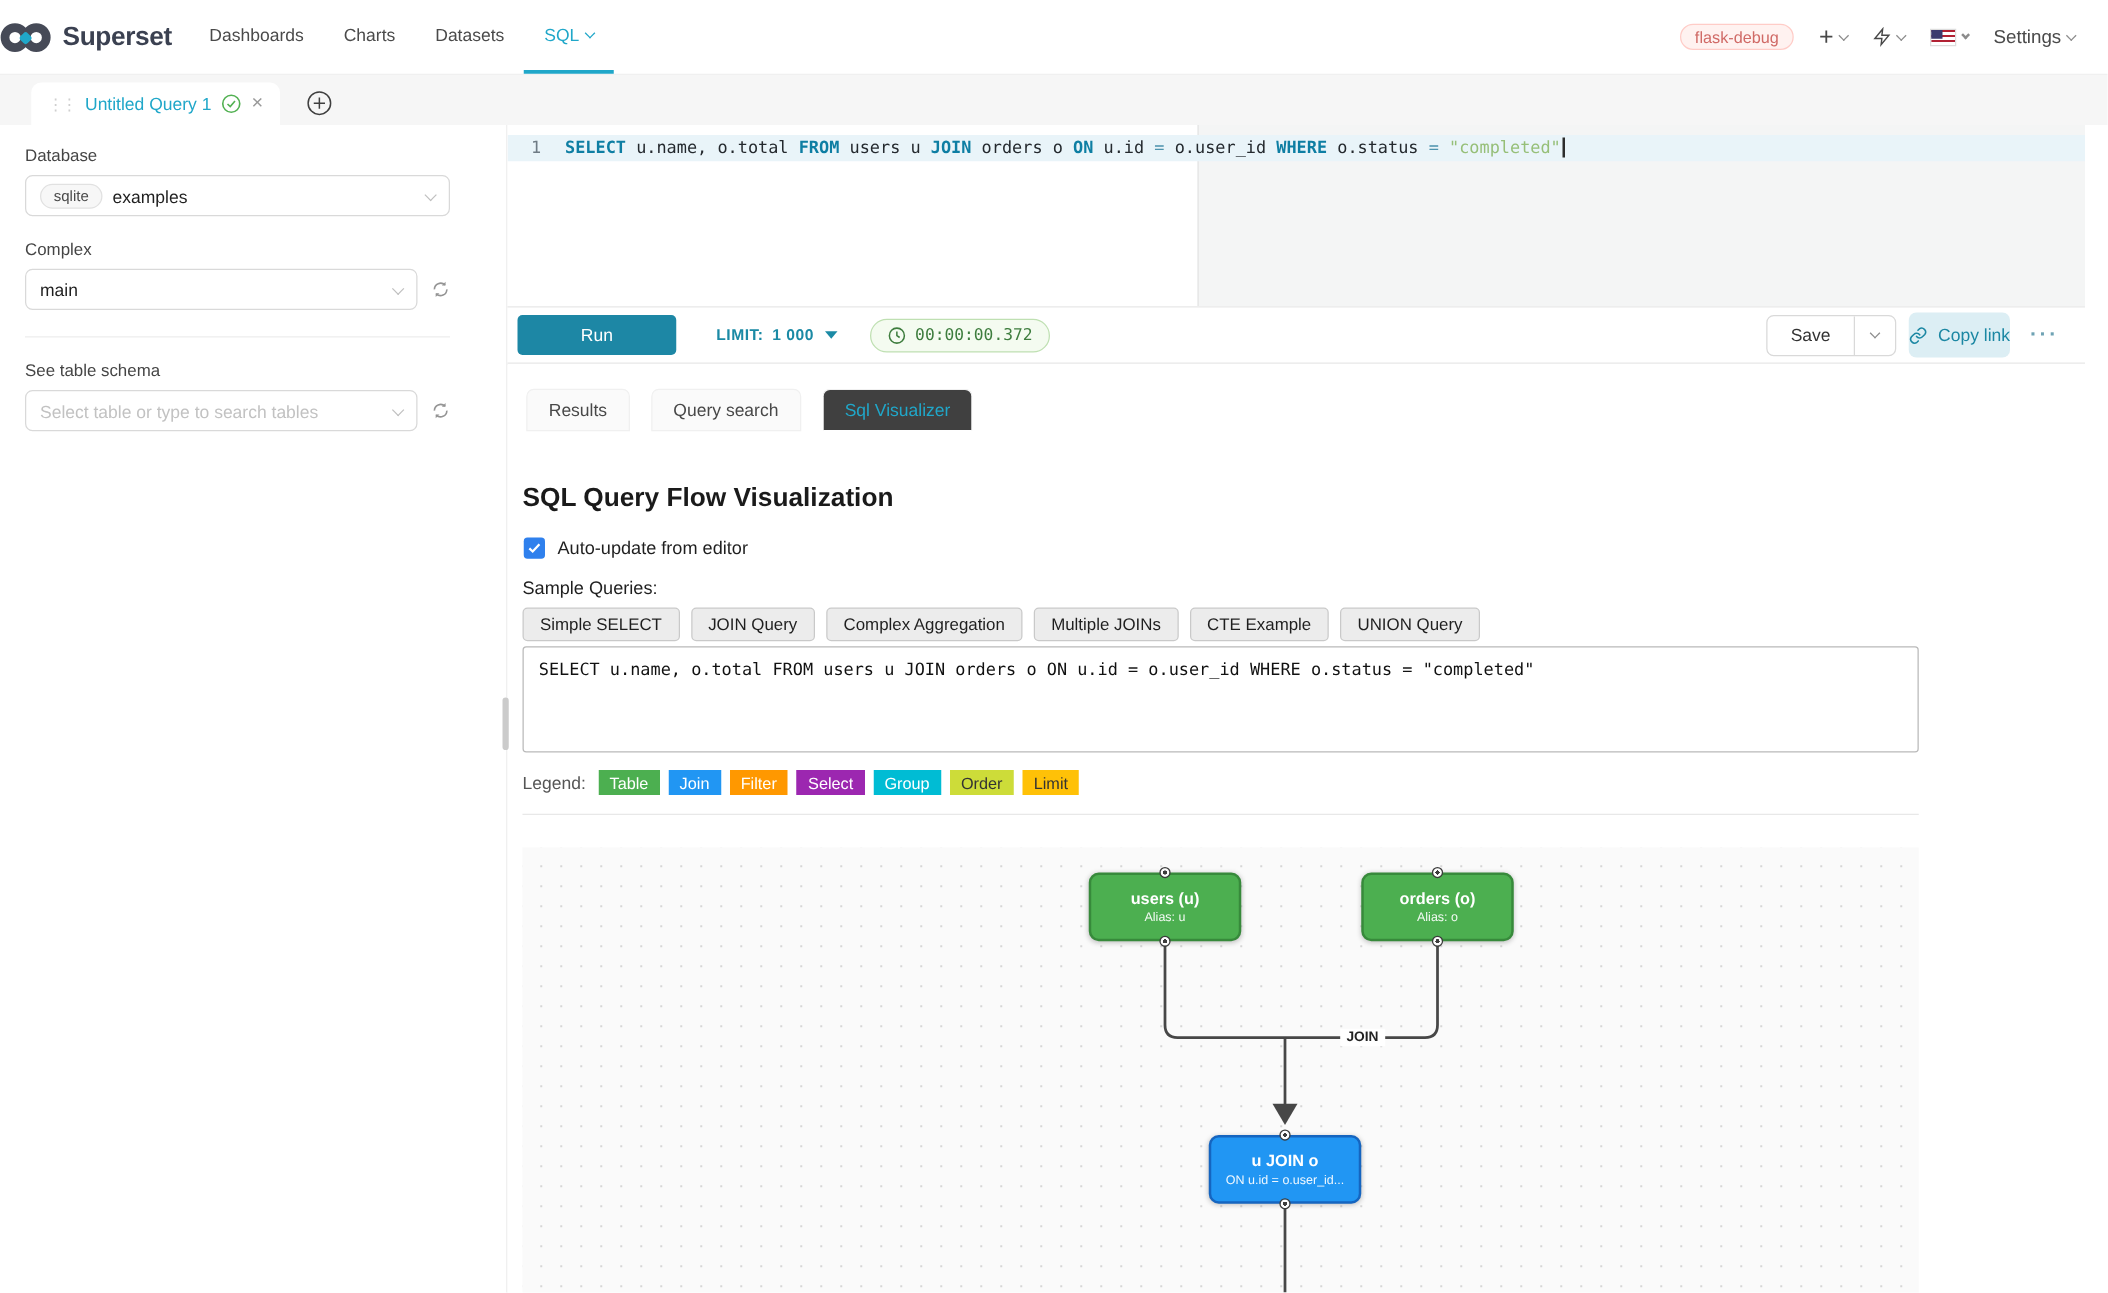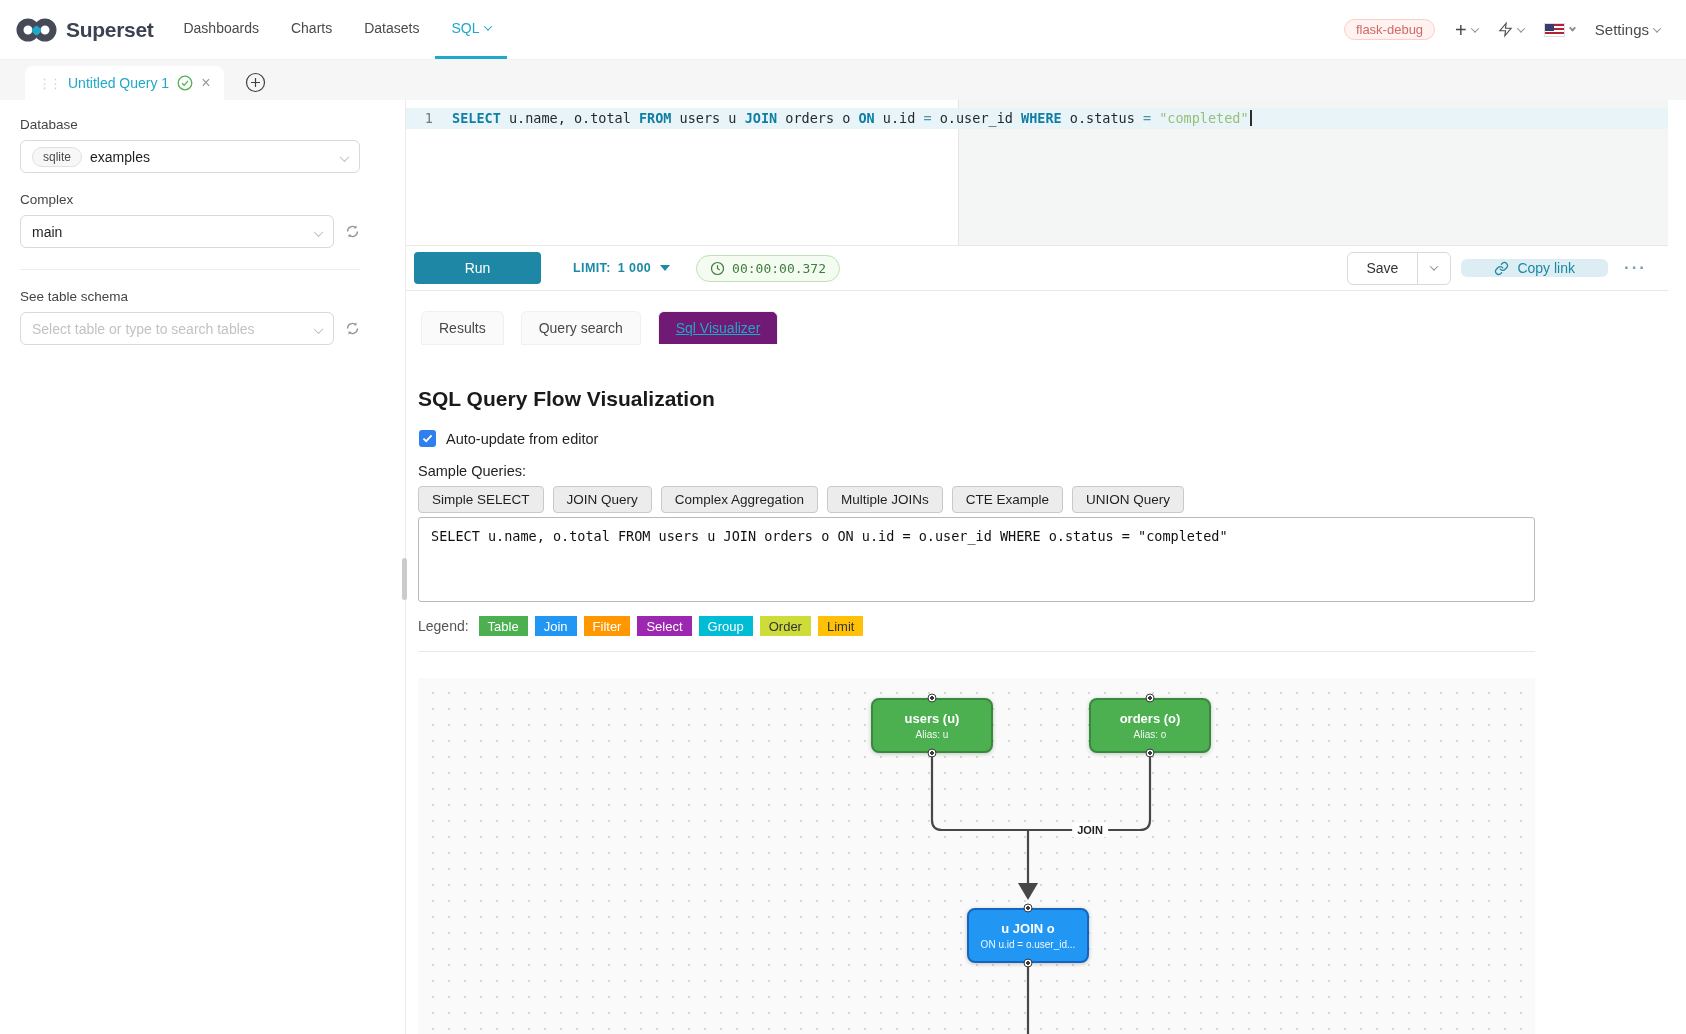--- a/index.html
+++ b/index.html
@@ -2,21 +2,21 @@
 <html><head>
 <meta charset="utf-8">
 <style>
   * { margin:0; padding:0; box-sizing:border-box; }
   html,body { width:1686px; height:1034px; overflow:hidden; background:#fff;
               font-family:"Liberation Sans", sans-serif; color:#333; }
 
   
   .navbar { position:absolute; top:0; left:0; right:0; height:60px; background:#fff;
             display:flex; align-items:stretch; border-bottom:1px solid #f0f0f0; z-index:20; }
-  .brand { display:flex; align-items:center; gap:9px; padding-left:16px; }
+  .brand { display:flex; align-items:center; gap:9px; }
   .brand-name { font-size:21px; font-weight:bold; color:#3b4151; letter-spacing:-0.3px; }
   .nav-items { display:flex; align-items:stretch; margin-left:14px; }
   .nav-item { display:flex; align-items:center; gap:6px; padding:0 16px; font-size:14px;
               color:#4a4a4a; cursor:pointer; border-bottom:3px solid transparent; }
   .nav-item.active { color:#20a7c9; border-bottom-color:#20a7c9; }
   .nav-right { margin-left:auto; display:flex; align-items:center; gap:20px; padding-right:26px; }
   .env-badge { border:1px solid #ffccc7; background:#fff2f0; color:#d06a66; font-size:13px;
                padding:2px 11px; border-radius:12px; }
   .icon-group { display:flex; align-items:center; gap:5px; color:#484848; cursor:pointer; }
   .plus-glyph { font-size:20px; line-height:1; color:#484848; }
@@ -90,32 +90,32 @@
   .timer-pill { margin-left:26px; height:27px; display:flex; align-items:center; gap:7px;
                 border:1px solid #bfe0b2; background:#f4fbf0; color:#3e7d3e; border-radius:14px;
                 padding:0 13px; font-family:"DejaVu Sans Mono", monospace; font-size:13px; }
   .toolbar-right { margin-left:auto; display:flex; align-items:center; gap:10px; }
   .save-split { display:flex; align-items:stretch; border:1px solid #d9d9d9; border-radius:6px;
                 overflow:hidden; background:#fff; height:33px; }
   .save-main { padding:0 19px; display:flex; align-items:center; font-size:14px; color:#333;
                cursor:pointer; }
   .save-caret { width:33px; display:flex; align-items:center; justify-content:center;
                 border-left:1px solid #d9d9d9; color:#8c8c8c; cursor:pointer; }
-  .copylink-btn { height:18px; display:flex; align-items:center; gap:8px; background:#dceef4;
-                  color:#1b87a3; border:none; border-radius:6px; padding:0 33px; font-size:14px;
+  .copylink-btn { height:36px; display:flex; align-items:center; gap:8px; background:#dceef4;
+                  color:#1b87a3; border:none; border-radius:6px; padding:0 0; font-size:14px;
                   font-family:inherit; cursor:pointer; }
   .more-dots { color:#6fa3b4; font-size:17px; font-weight:bold; letter-spacing:2px; cursor:pointer;
                padding:0 6px; }
 
   
   .south { position:absolute; top:292px; left:406px; width:1262px; bottom:0; background:#fff; }
   .result-tabs { display:flex; gap:17px; margin:19px 0 0 15px; }
   .result-tab { padding:8px 17px; font-size:14px; border-radius:6px 6px 0 0; cursor:pointer;
                 background:#fafafa; border:1px solid #f0f0f0; color:#484848; }
-  .result-tab.active { background:#701a75; color:#20a7c9; border-bottom-color:#fff;text-decoration:underline; }
+  .result-tab.active { background:#404040; color:#20a7c9; border-bottom-color:#fff; }
 
   
   .viz-title { position:absolute; left:418px; top:387px; font-size:21px; font-weight:bold; color:#1a1a1a; }
   .auto-row { position:absolute; left:419px; top:430px; display:flex; align-items:center; gap:10px; }
   .checkbox { width:17px; height:17px; background:#2f80ed; border-radius:3px; display:flex;
               align-items:center; justify-content:center; cursor:pointer; }
   .auto-label { font-size:14.5px; color:#1f1f1f; }
   .sample-label { position:absolute; left:418px; top:463px; font-size:14.5px; color:#1f1f1f; }
   .sample-row { position:absolute; left:418px; top:486px; display:flex; gap:9px; }
   .sample-btn { background:#ececec; border:1px solid #c9c9c9; border-radius:4px; padding:5px 13px;

